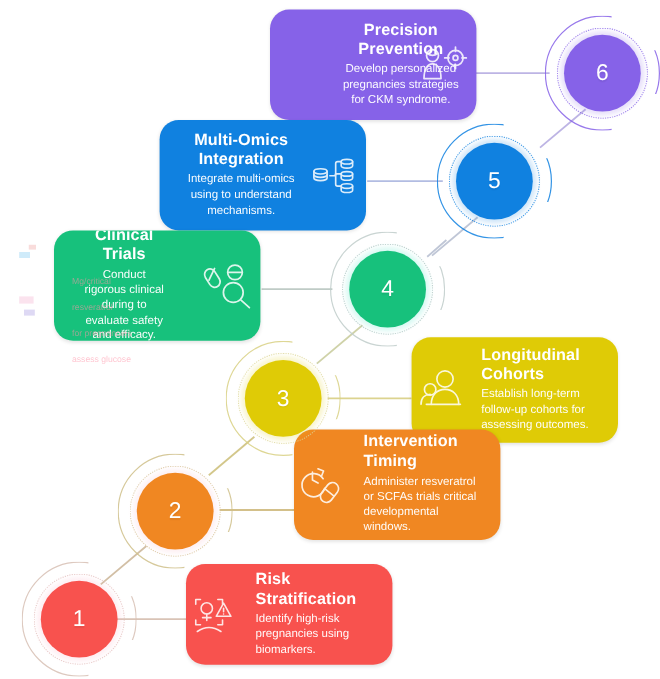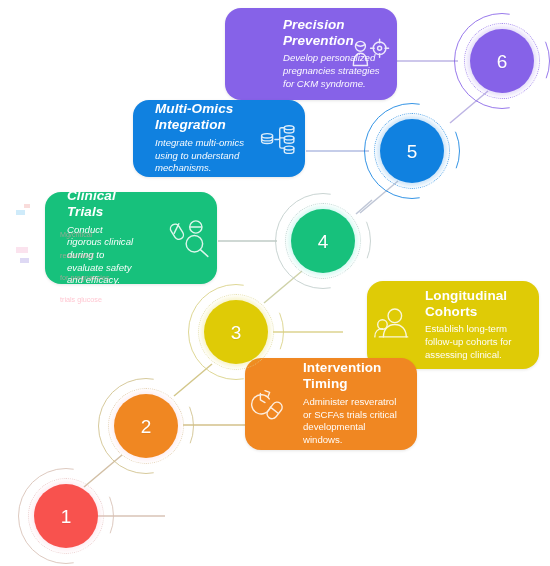--- a/index.html
+++ b/index.html
@@ -60,21 +60,21 @@
     font-size:13.5px;font-weight:700;line-height:1.18;
     letter-spacing:.1px;
     margin:0 0 4px 0;
   }
   .card .desc{
     font-size:9.6px;font-weight:400;line-height:1.32;
     opacity:.97;
     margin:0;
   }
   
-  .card.ta-right .title,.card.ta-right .desc{text-align:left;font-style:italic;}
+  .card.ta-right .title,.card.ta-right .desc{text-align:center;}
   .card.ta-right .body{margin-left:46px;}
   
   .card.ta-left .title,.card.ta-left .desc{text-align:left;}
   .card.ta-left .body{margin-left:46px;}
 
   .card .icon{
     position:absolute;top:50%;transform:translateY(-50%);
     width:42px;height:42px;opacity:.85;pointer-events:none;
   }
   .card.ic-left .icon{left:8px;}
@@ -141,21 +141,21 @@
 
   <div class="node" style="left:454px;top:13px;color:#8662E8;">
     <div class="outer"></div>
     <div class="dots"></div>
     <div class="halo"></div>
     <div class="disc">
       <span class="num">6</span>
     </div>
   </div>
 
-  <div class="card ta-right ic-right" style="left:133px;top:100px;width:172px;height:77px;background:#1081E0;">
+  <div class="card ta-right ic-right" style="left:133px;top:100px;width:172px;height:92px;background:#1081E0;">
     <div class="body" style="margin-left:10px;margin-right:46px;">
       <div class="title">Multi-Omics Integration</div>
       <div class="desc">Integrate multi-omics using to understand mechanisms.</div>
     </div>
     <svg class="icon" viewBox="0 0 48 48" style="right:4px;width:44px;height:44px;">
       <g fill="none" stroke="#ffffff" stroke-width="1.5" stroke-linecap="round" stroke-linejoin="round">
         <ellipse cx="11" cy="20.5" rx="6" ry="2.4"></ellipse>
         <path d="M5 20.5 V26.5 C5 27.8 7.7 28.9 11 28.9 C14.3 28.9 17 27.8 17 26.5 V20.5"></path>
         <path d="M5 23.6 C5 24.9 7.7 26 11 26 C14.3 26 17 24.9 17 23.6"></path>
         <path d="M19.5 24.5 H23 C24.2 24.5 24.8 23.9 24.8 22.8 V13.4 C24.8 12.3 25.4 11.7 26.6 11.7 H29.5"></path>
@@ -194,36 +194,36 @@
         <circle cx="26.5" cy="30" r="8.6"></circle>
         <path d="M33 36.4 L40.5 43.2"></path>
       </g>
     </svg>
   </div>
 
   <div class="ghost" style="left:52px;top:219px;">
     <span>Mg/critical</span><br>
     <span>resveratrol</span><br>
     <span>for pregnancies</span><br>
-    <span>trials glucose</span>
+    <span>assess glucose</span>
   </div>
 
   <div class="node" style="left:275px;top:193px;color:#17C17C;">
     <div class="outer" style="color:#C0CCCA;"></div>
     <div class="dots" style="color:#AFC4C2;"></div>
     <div class="halo" style="color:#3FE2C2;"></div>
     <div class="disc">
       <span class="num">4</span>
     </div>
   </div>
 
-  <div class="card ta-left ic-left" style="left:343px;top:281px;width:172px;height:88px;background:#DFCB06;margin-left:24px;">
+  <div class="card ta-left ic-left" style="left:343px;top:281px;width:172px;height:88px;background:#DFCB06;">
     <div class="body">
       <div class="title">Longitudinal Cohorts</div>
-      <div class="desc">Establish long-term follow-up cohorts for assessing clinical.</div>
+      <div class="desc">Establish long-term follow-up cohorts for assessing outcomes.</div>
     </div>
     <svg class="icon" viewBox="0 0 48 48" style="left:4px;width:44px;height:44px;">
       <g fill="none" stroke="#ffffff" stroke-width="1.5" stroke-linecap="round" stroke-linejoin="round">
         <circle cx="26" cy="14" r="7.4"></circle>
         <path d="M13.5 37 C13.5 28.3 19.1 23.4 26 23.4 C32.9 23.4 38.5 28.3 38.5 37"></path>
         <circle cx="12.5" cy="23.5" r="5.2"></circle>
         <path d="M4.2 37 C4.2 31 7.9 28 12.5 28"></path>
         <path d="M9 37 H40"></path>
       </g>
     </svg>
@@ -256,20 +256,37 @@
 
   <div class="node" style="left:98px;top:378px;color:#F08722;">
     <div class="outer" style="color:#CFC08A;"></div>
     <div class="dots" style="color:#D8C399;"></div>
     <div class="halo" style="color:#F7B3C2;"></div>
     <div class="disc">
       <span class="num">2</span>
     </div>
   </div>
 
+  <div class="card ta-left ic-left" style="left:155px;top:470px;width:172px;height:84px;background:#F8524E;">
+    <div class="body">
+      <div class="title">Risk Stratification</div>
+      <div class="desc">Identify high-risk pregnancies using biomarkers.</div>
+    </div>
+    <svg class="icon" viewBox="0 0 48 48" style="left:2px;width:42px;height:42px;top:52%;">
+      <g fill="none" stroke="#ffffff" stroke-width="1.5" stroke-linecap="round" stroke-linejoin="round">
+        <path d="M7 12 V7.5 H11.5 M28 7.5 H32.5 V12 M7 27 V31.5 H11.5 M28 31.5 H32.5 V27"></path>
+        <circle cx="17.5" cy="16" r="5.4"></circle>
+        <path d="M17.5 21.4 V27.5"></path>
+        <path d="M13.5 24.8 H21.5"></path>
+        <path d="M8.5 38 Q19.5 30.5 31 38"></path>
+        <path d="M33.5 11 L40.5 23.5 H26.5 Z"></path>
+        <path d="M33.5 15.8 V19.2 M33.5 21.3 V21.4"></path>
+      </g>
+    </svg>
+  </div>
 
   <div class="node" style="left:18px;top:468px;color:#F8524E;">
     <div class="outer" style="color:#D7C0B4;"></div>
     <div class="dots" style="color:#E3BFBD;"></div>
     <div class="halo" style="color:#FBA9C0;"></div>
     <div class="disc">
       <span class="num">1</span>
     </div>
   </div>
 

